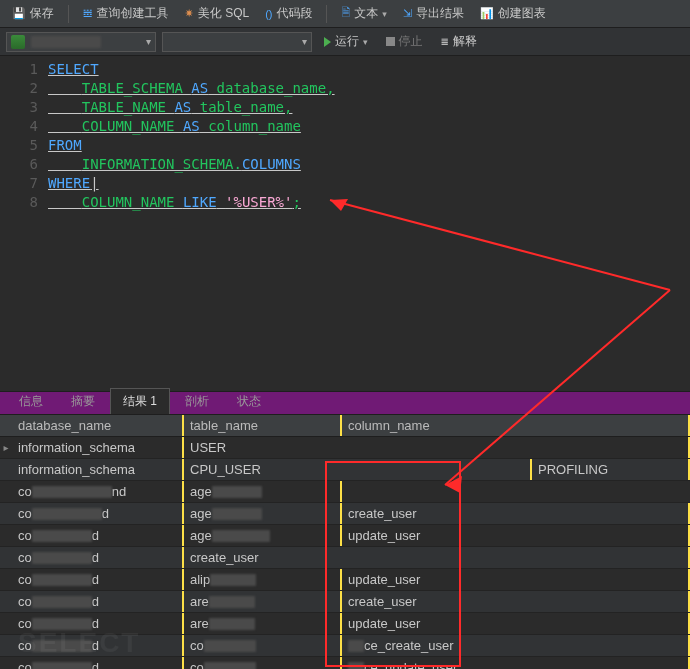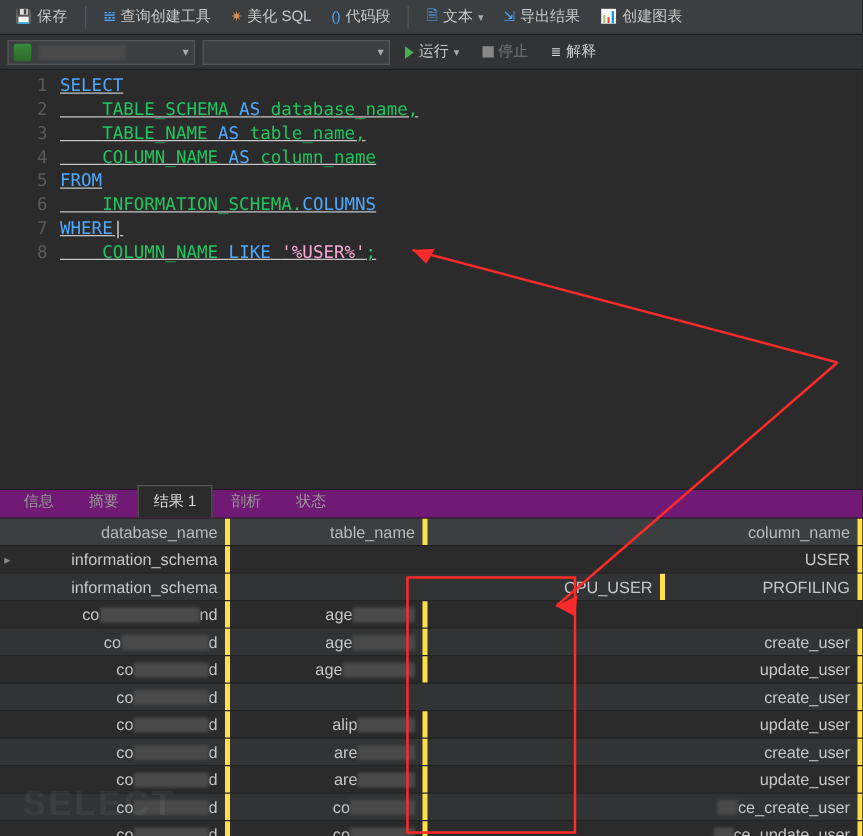--- a/index.html
+++ b/index.html
@@ -156,25 +156,24 @@
     border-bottom: 1px solid #1e1e1e;
   }
   .grid-row:nth-child(odd) { background: #2b2b2b; }
   .grid-row:nth-child(even) { background: #313335; }
   .grid-row { border-bottom: 1px solid #232323; }
   .cell {
     padding: 0 6px;
     overflow: hidden;
     white-space: nowrap;
     text-overflow: ellipsis;
-    border-right: 4px solid #fde047;
+    border-right: 2px solid #fde047;
     height: 100%;
     display: flex;
     align-items: center;
-    justify-content: flex-end;
   }
   .cell.hd { color: #bbb; position: relative; }
   .row-handle {
     width: 12px;
     display: flex; align-items: center; justify-content: center;
     color: #888;
     font-size: 10px;
   }
   .c-db { width: 172px; }
   .c-tb { width: 158px; }

